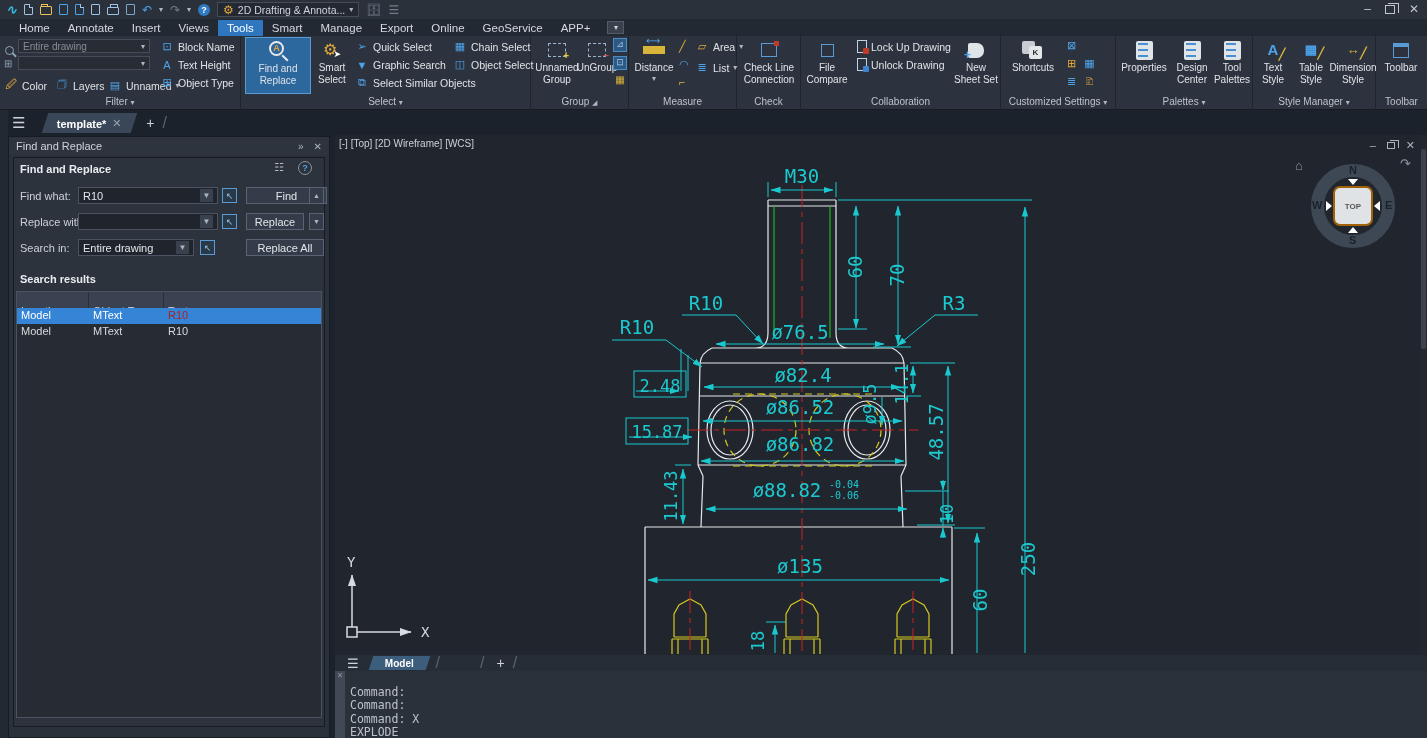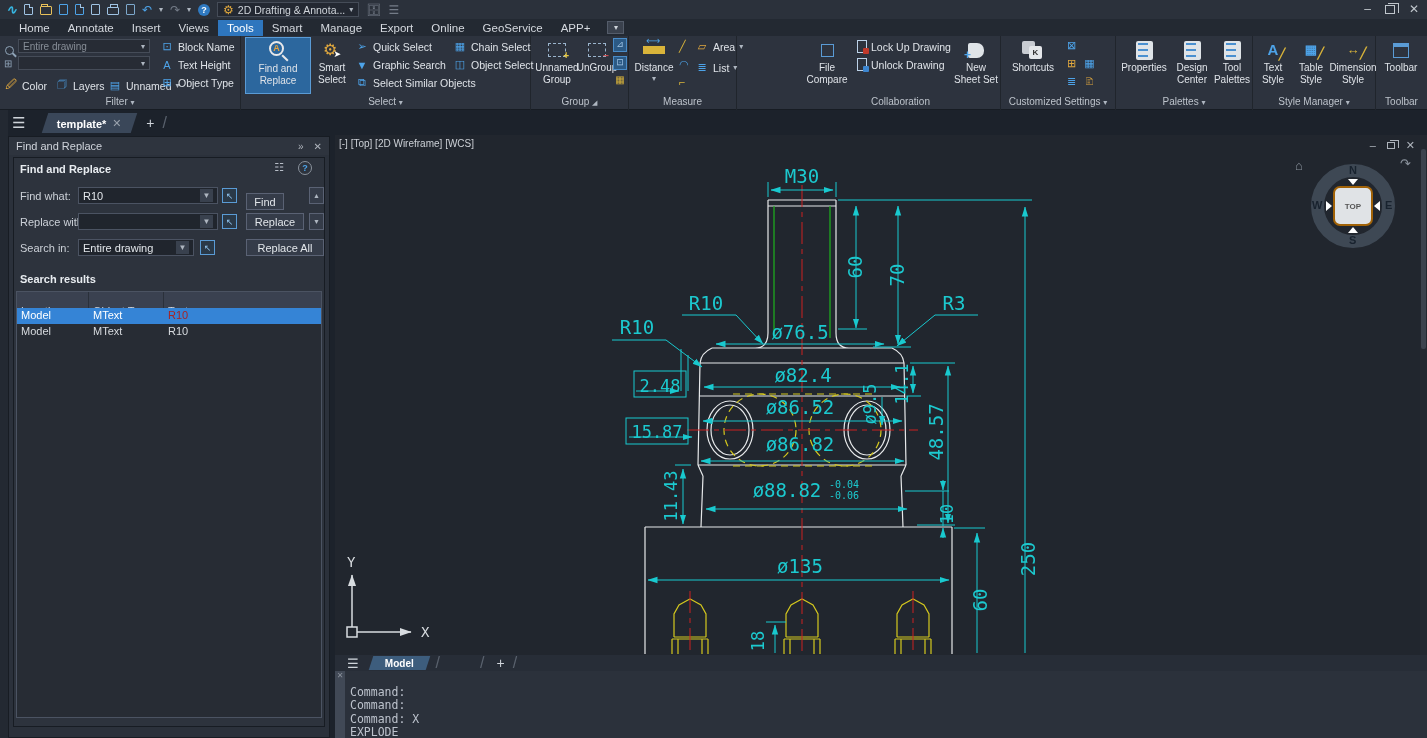--- a/index.html
+++ b/index.html
@@ -294,20 +294,29 @@
           <span class="caret">▾</span>
       </div>
       <div class="rowbtn" style="left:66px;top:24px">
         <span class="ri blue">≣</span>
           <span>List</span>
           <span class="caret">▾</span>
       </div>
       <div class="plabel"><span>Measure</span></div>
     </div>
 
+    <div class="rpanel" style="left:737px;width:64px">
+      <div class="bigbtn" style="left:2px;top:1px;width:60px;height:57px">
+        <span class="bi">
+            <span class="chkline"></span>
+          </span>
+        <span>Check Line Connection</span>
+      </div>
+      <div class="plabel"><span>Check</span></div>
+    </div>
 
     <div class="rpanel" style="left:801px;width:200px">
       <div class="bigbtn" style="left:2px;top:1px;width:48px;height:57px">
         <span class="bi">
             <span class="fcmp"></span>
           </span>
         <span>File Compare</span>
       </div>
       <div class="rowbtn" style="left:56px;top:3px">
         <span class="pg lr"></span>
@@ -424,21 +433,21 @@
       <span class="fp-head">Find and Replace</span>
       <span class="hicon" style="right:40px">☷</span>
       <span class="qhelp" style="right:12px">?</span>
 
       <span class="fl" style="left:6px;top:32px">Find what:</span>
       <div class="combo" style="left:64px;top:29px;width:140px">
         <span>R10</span>
           <span class="car">▼</span>
       </div>
       <span class="selobj" style="left:208px;top:30px">↖</span>
-      <div class="btn" style="left:232px;top:35px;width:38px">Find</div>
+      <div class="btn" style="left:232px;top:29px;width:81px">Find</div>
       <span class="spin" style="left:295px;top:29px">▲</span>
 
       <span class="fl" style="left:6px;top:58px">Replace with:</span>
       <div class="combo" style="left:64px;top:55px;width:140px">
         <span></span>
           <span class="car">▼</span>
       </div>
       <span class="selobj" style="left:208px;top:56px">↖</span>
       <div class="btn" style="left:232px;top:55px;width:58px">Replace</div>
       <span class="spin" style="left:295px;top:55px">▼</span>

